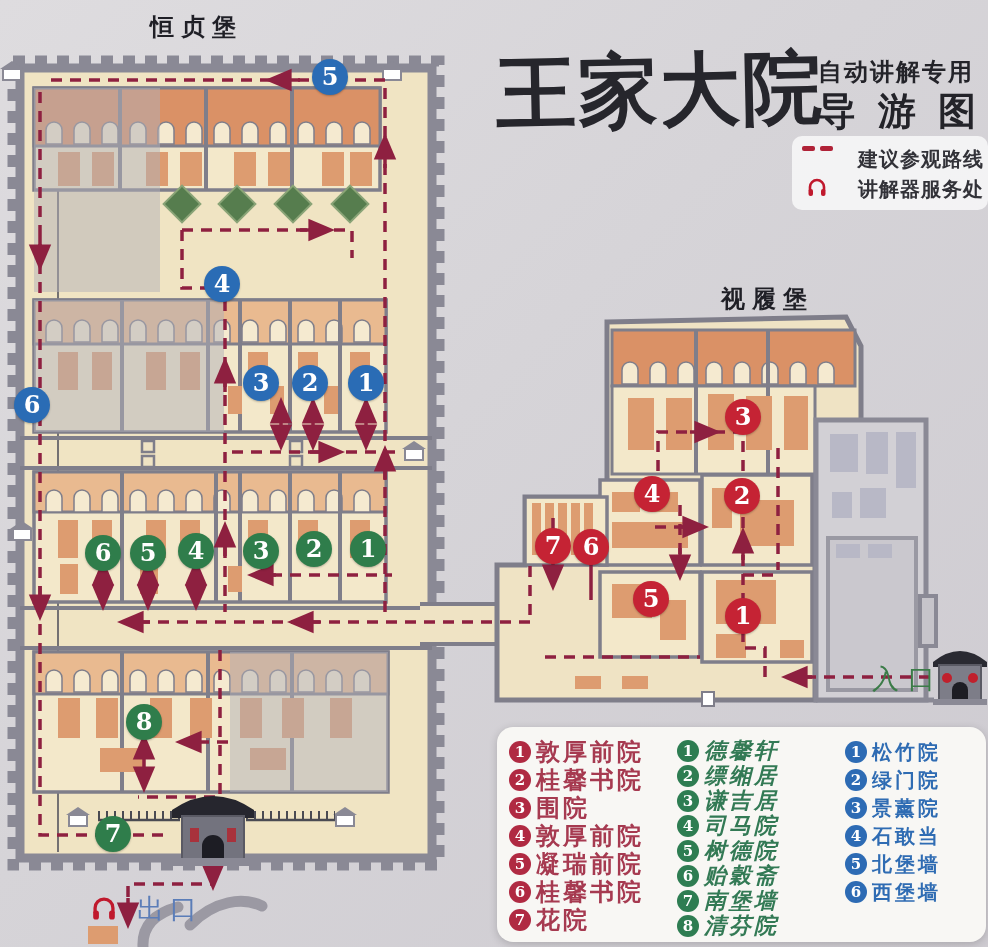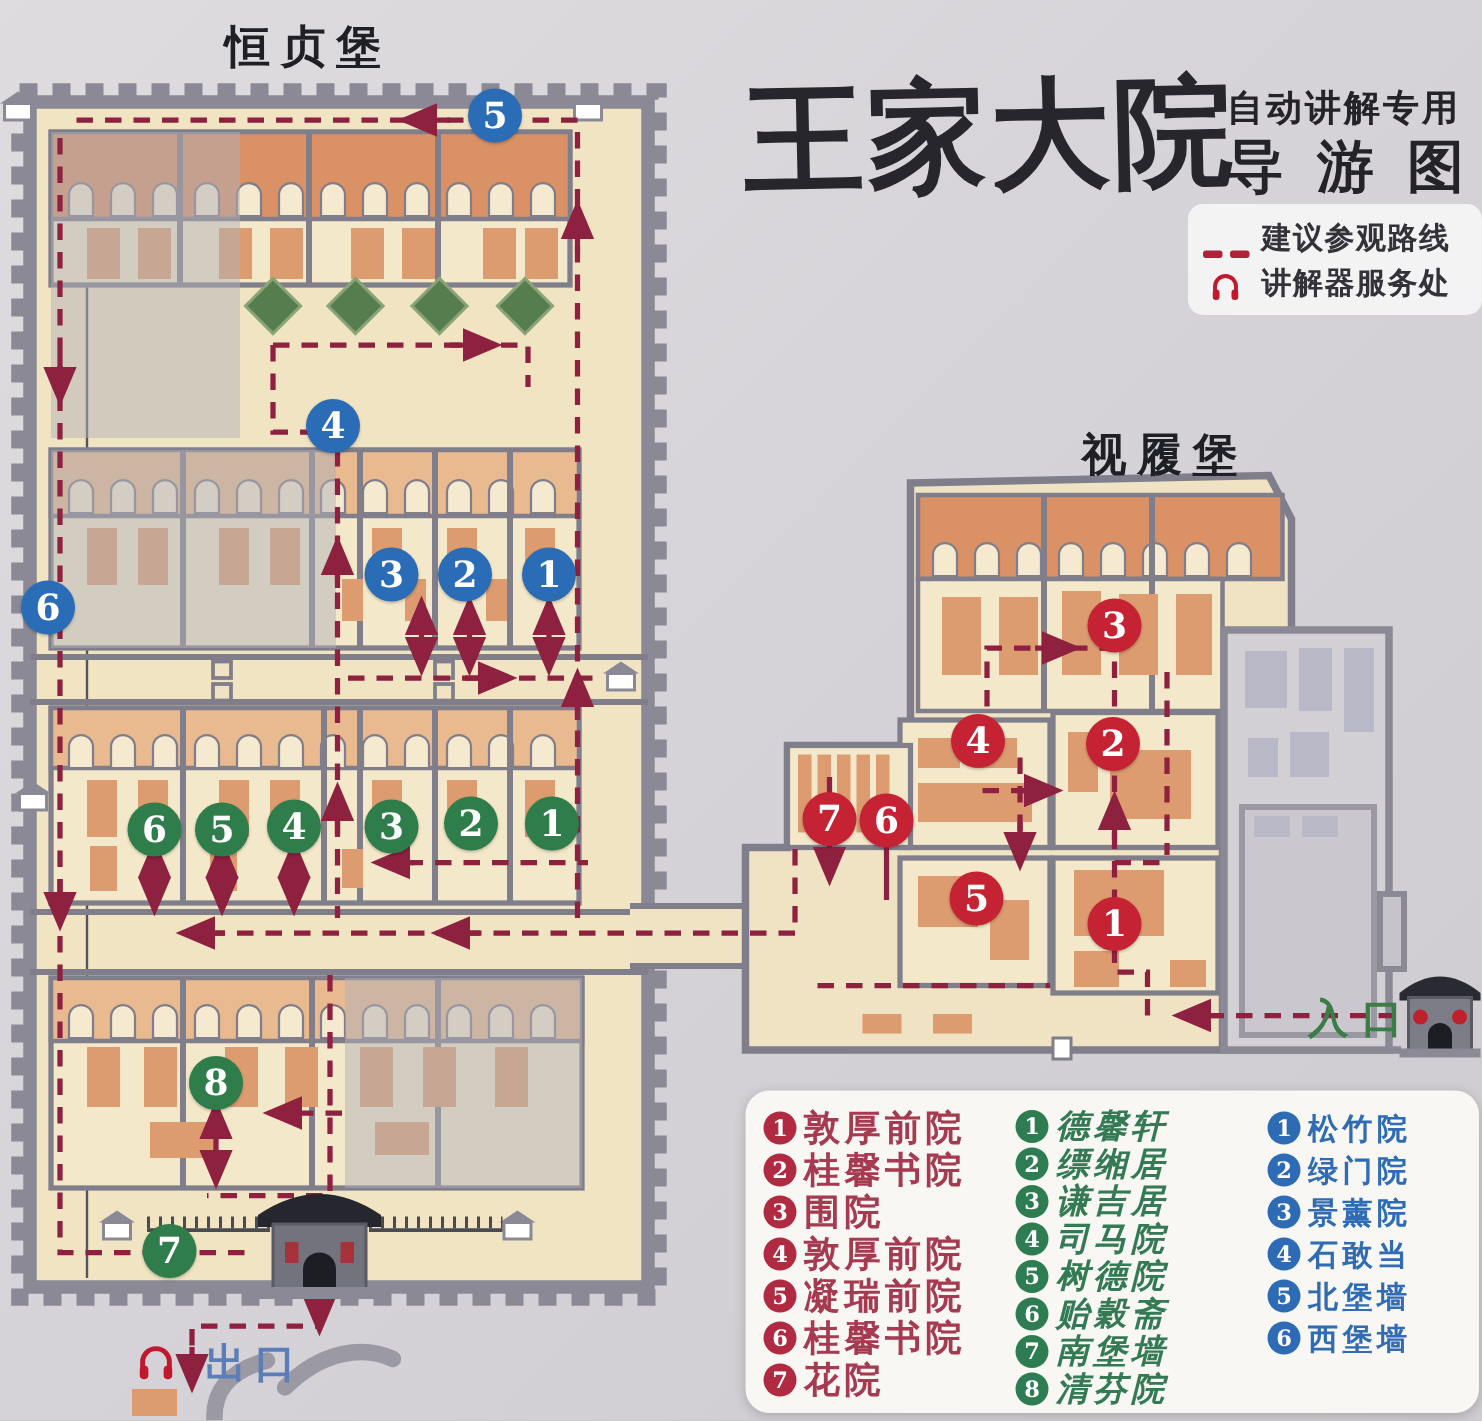--- a/index.html
+++ b/index.html
@@ -3,37 +3,37 @@
 <meta charset="utf-8">
 <style>
   html,body{margin:0;padding:0;background:#c8c6cb;}
   #stage{
     position:relative;width:988px;height:947px;overflow:hidden;
     background:linear-gradient(135deg,#dedcdf 0%,#d6d4d8 45%,#cecbd1 100%);
     font-family:"Liberation Sans",sans-serif;
   }
   #map-svg{position:absolute;left:0;top:0;}
   .lbl{position:absolute;font-weight:bold;color:#232329;white-space:nowrap;}
-  .fort-label{font-size:30px;letter-spacing:7px;color:#1f1f26;}
+  .fort-label{font-size:24px;letter-spacing:7px;color:#1f1f26;}
   .title-main{left:496px;top:38px;font-size:80px;letter-spacing:2px;color:#26262c;
     font-family:"DejaVu Serif",serif;transform:rotate(-1.2deg);}
   .title-sub1{left:818px;top:56px;font-size:24px;letter-spacing:2px;}
   .title-sub2{left:818px;top:86px;font-size:38px;letter-spacing:22px;}
   .key-box{position:absolute;left:792px;top:136px;width:196px;height:74px;
     background:rgba(255,255,255,0.72);border-radius:10px;}
-  .key-row{position:absolute;left:8px;display:flex;align-items:flex-end;gap:7px;height:26px;}
+  .key-row{position:absolute;left:8px;display:flex;align-items:flex-start;gap:24px;height:26px;}
   .key-row .txt{font-size:20px;font-weight:bold;color:#323238;letter-spacing:1px;}
   .dashes{display:flex;gap:5px;width:34px;justify-content:center;}
   .dashes i{width:13px;height:5px;background:#b02237;border-radius:2px;}
   .mk{position:absolute;width:36px;height:36px;border-radius:50%;
     display:flex;align-items:center;justify-content:center;color:#fff;
     font:bold 24px "DejaVu Serif",serif;line-height:1;
     box-shadow:0 1px 2px rgba(0,0,0,.25);}
   .mk.b{background:#2a6cb5;} .mk.g{background:#2f7d4b;} .mk.r{background:#c52334;}
-  .poi{position:absolute;font-weight:bold;white-space:nowrap;}
+  .poi{position:absolute;font-weight:normal;white-space:nowrap;}
   .poi.entrance{left:872px;top:661px;font-size:27px;letter-spacing:9px;color:#3b7c48;}
   .poi.exit{left:137px;top:891px;font-size:27px;letter-spacing:6px;color:#5b7db8;}
   .hp{position:absolute;}
   .legend-card{position:absolute;left:497px;top:727px;width:489px;height:215px;
     background:#f8f7f4;border-radius:16px;box-shadow:0 2px 8px rgba(0,0,0,.18);}
   .lcol{position:absolute;top:11px;}
   .litem{display:flex;align-items:center;gap:5px;}
   .lnum{border-radius:50%;color:#fff;display:flex;align-items:center;justify-content:center;
     font:bold 15px "DejaVu Serif",serif;width:22px;height:22px;flex:0 0 22px;}
   .lname{font-weight:bold;letter-spacing:3px;}

